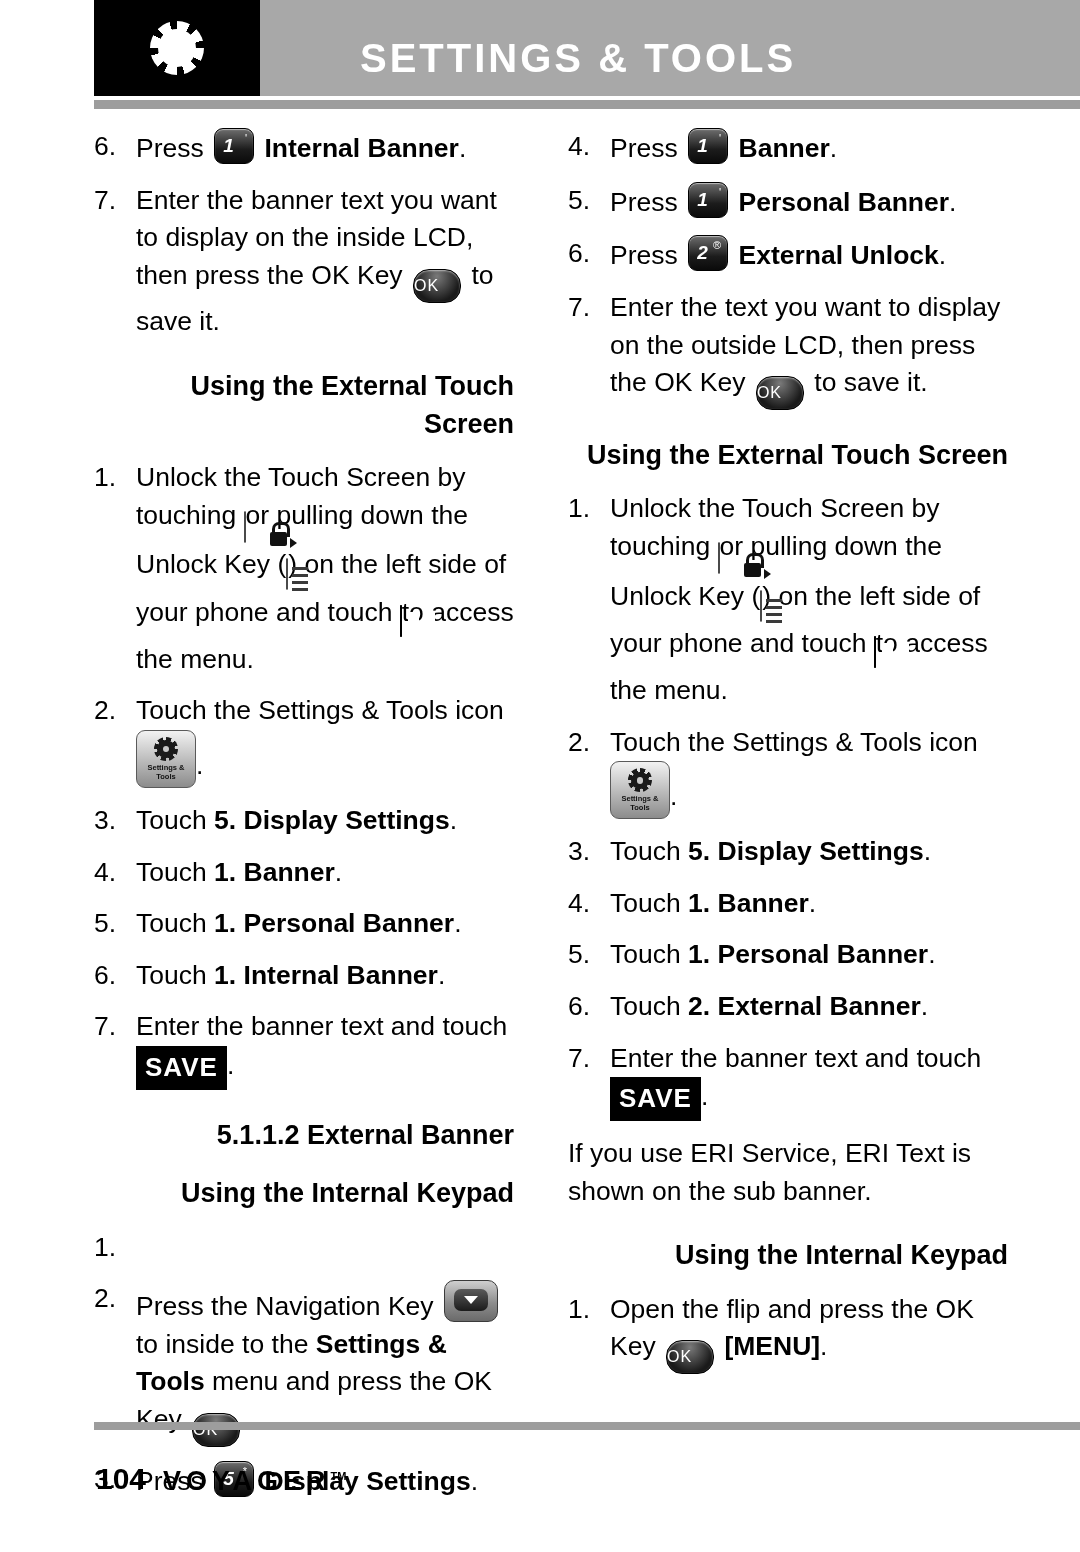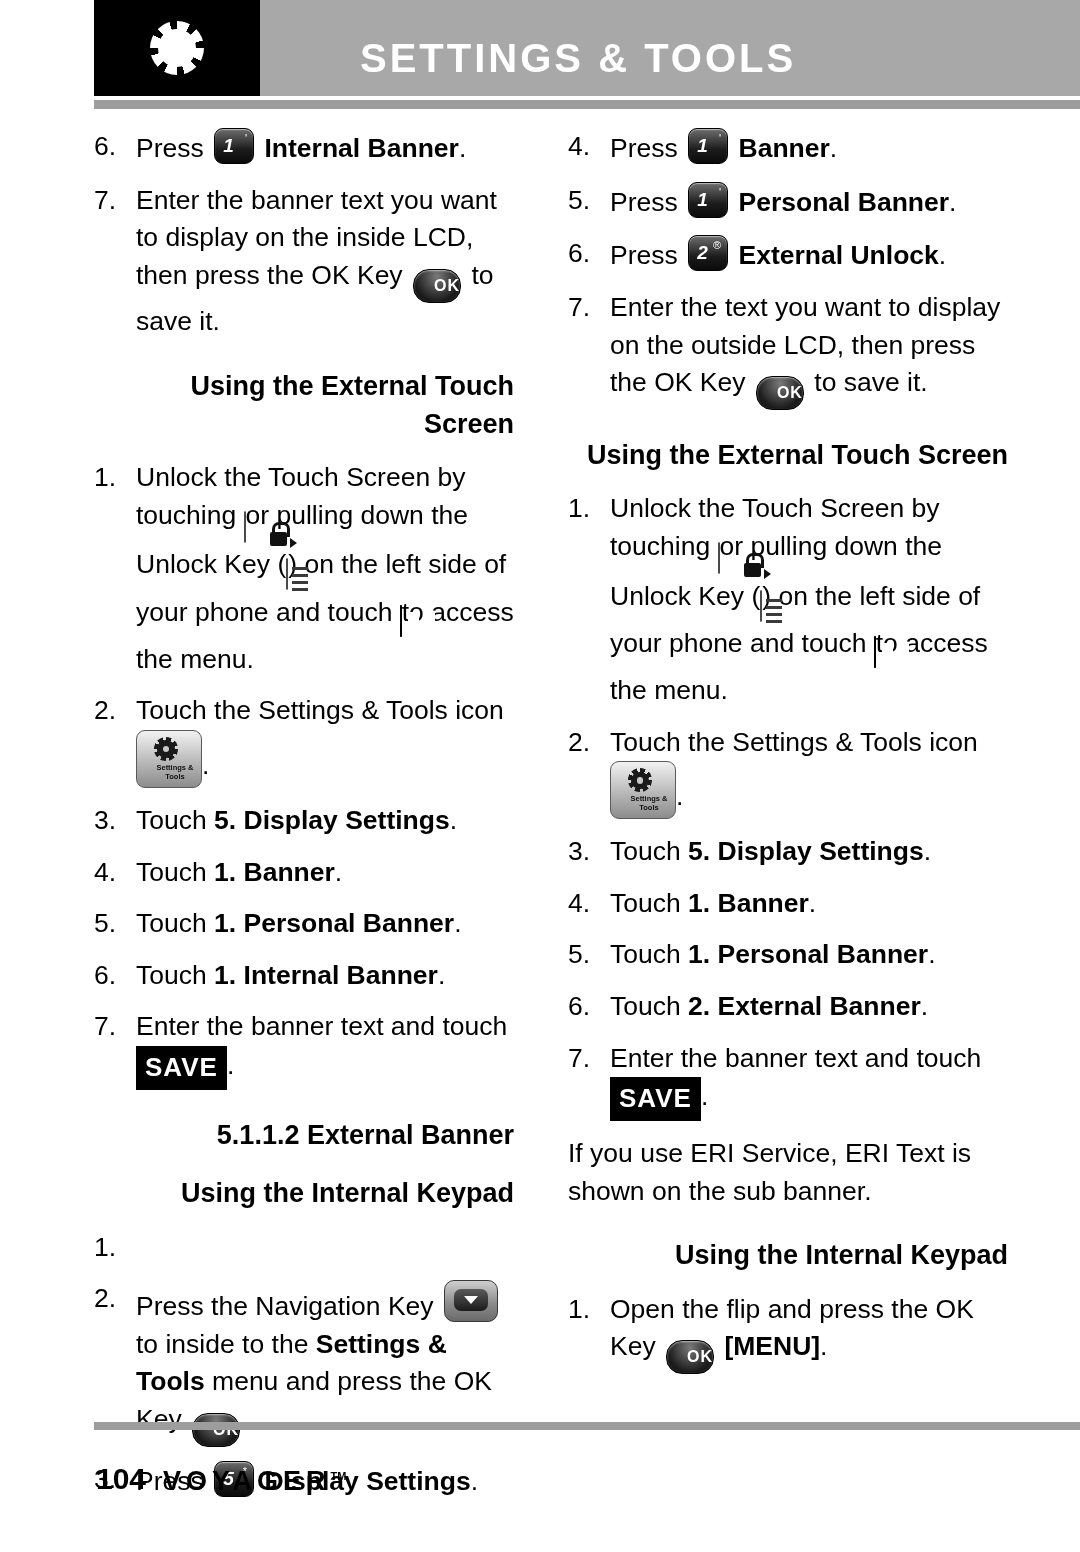--- a/index.html
+++ b/index.html
@@ -143,22 +143,22 @@
   
   .okkey {
     width: 46px;
     height: 32px;
     border-radius: 16px / 16px;
     background: radial-gradient(ellipse at 50% 20%, #7a7a7a, #1a1a1a 70%);
     border: 1px solid #000;
     box-shadow: inset 0 1px 2px rgba(255,255,255,.6);
     color: #fff;
     font-size: 16px;
-    font-weight: bold;
-    text-align: right;
+    font-weight: normal;
+    text-align: left;
     line-height: 32px;
     letter-spacing: 1px;
   }
 
   
   .navkey {
     width: 52px;
     height: 40px;
     border-radius: 10px;
     background: linear-gradient(#cfcfcf, #8d8d8d 55%, #6a6a6a);
@@ -269,21 +269,20 @@
   
   .sticon {
     display: inline-block;
     width: 58px;
     height: 56px;
     border-radius: 9px;
     background: linear-gradient(#f2f2f2, #b9b9b9 55%, #8c8c8c);
     border: 1px solid #5a5a5a;
     position: relative;
     vertical-align: -14px;
-    padding-left: 6px;
   }
   .sticon .g {
     position: absolute;
     left: 17px;
     top: 6px;
     width: 24px;
     height: 24px;
   }
   .sticon .t1, .sticon .t2 {
     position: absolute;

